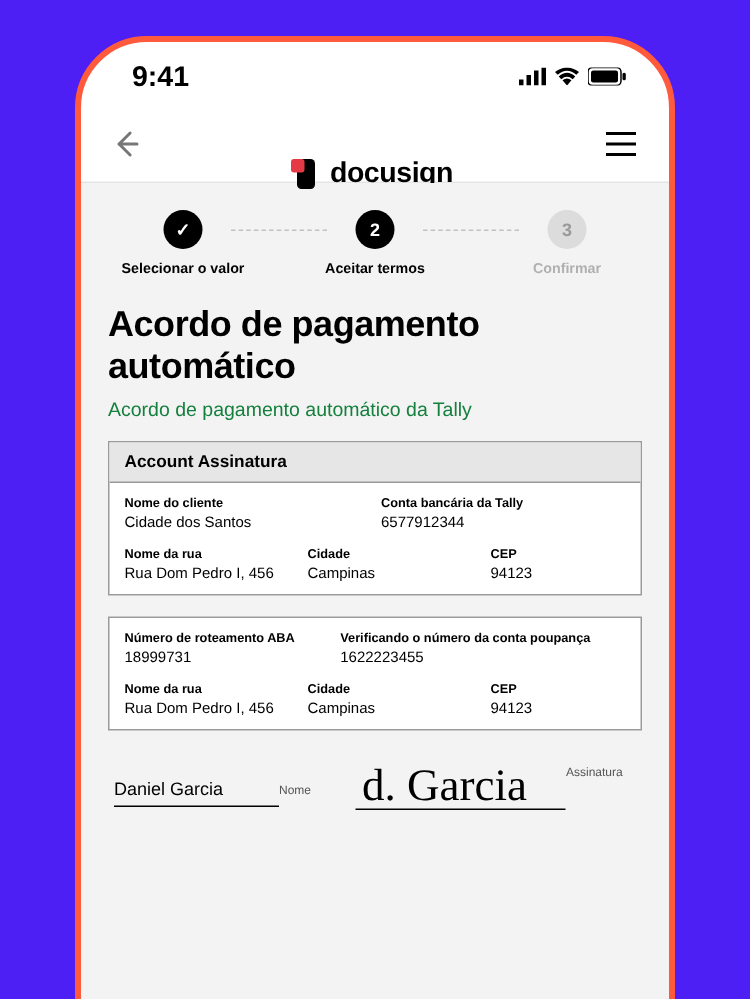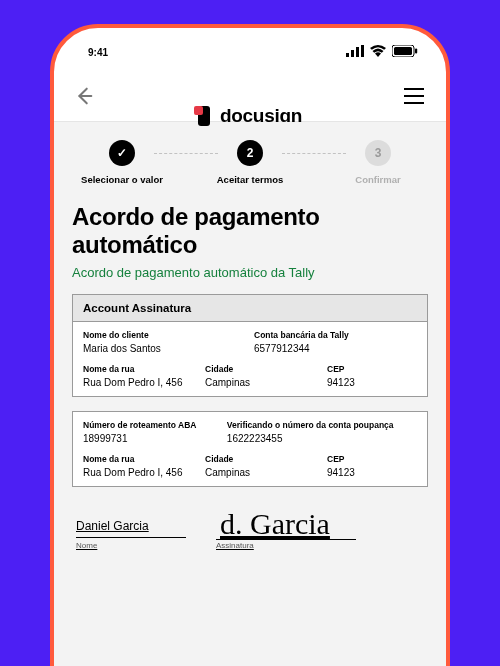--- a/index.html
+++ b/index.html
@@ -25,21 +25,21 @@
     inset: 0;
     display: flex;
     flex-direction: column;
   }
   .statusbar {
     height: 48px;
     display: flex;
     align-items: center;
     justify-content: space-between;
     padding: 0 28px 0 34px;
-    font-size: 10px;
+    font-size: 19px;
     font-weight: 600;
     color: #000;
   }
   .status-icons { display: flex; align-items: center; gap: 6px; }
   .appheader {
     height: 46px;
     display: flex;
     align-items: center;
     justify-content: space-between;
     padding: 0 18px 6px 18px;
@@ -93,21 +93,21 @@
     color:#000;
   }
   .panel-body { padding: 8px 10px 6px 10px; }
   .row { display:flex; gap:8px; margin-bottom:10px; }
   .row:last-child { margin-bottom:2px; }
   .cell { flex:1; min-width:0; }
   .cell.sm { flex:0 0 90px; }
   .lbl { font-size:8.5px; font-weight:700; color:#000; margin-bottom:3px; white-space:nowrap; overflow:hidden; text-overflow:ellipsis; }
   .val { font-size:10px; color:#000; white-space:nowrap; overflow:hidden; text-overflow:ellipsis; }
   .sig-row { display:flex; align-items:flex-end; gap:30px; padding: 6px 4px 0 4px; }
-  .sig-block { display:flex; flex-direction:column;text-decoration:underline; }
+  .sig-block { display:flex; flex-direction:row; }
   .sig-name { font-size:12px; color:#000; border-bottom:1px solid #000; padding:0 0 4px 0; min-width:110px; }
   .sig-cap { font-size:8px; color:#555; margin-top:3px; }
   .sig-img { font-family: "Brush Script MT", "Segoe Script", cursive; font-size:30px; line-height:1; border-bottom:1px solid #000; padding:0 8px 0 4px; min-width:140px; transform:translateY(2px); }
 </style>
 </head>
 <body>
 
 <div class="phone">
   <div class="screen">
 
@@ -176,21 +176,21 @@
 
       <div class="title">Acordo de pagamento automático</div>
       <div class="subtitle">Acordo de pagamento automático da Tally</div>
 
       <div class="panel">
         <div class="panel-header">Account Assinatura</div>
         <div class="panel-body">
           <div class="row">
             <div class="cell">
                 <div class="lbl">Nome do cliente</div>
-                <div class="val">Maria dos Santos</div>
+                <div class="val">Cidade dos Santos</div>
               </div>
             <div class="cell">
                 <div class="lbl">Conta bancária da Tally</div>
                 <div class="val">6577912344</div>
               </div>
           </div>
           <div class="row">
             <div class="cell">
                 <div class="lbl">Nome da rua</div>
                 <div class="val">Rua Dom Pedro I, 456</div>

